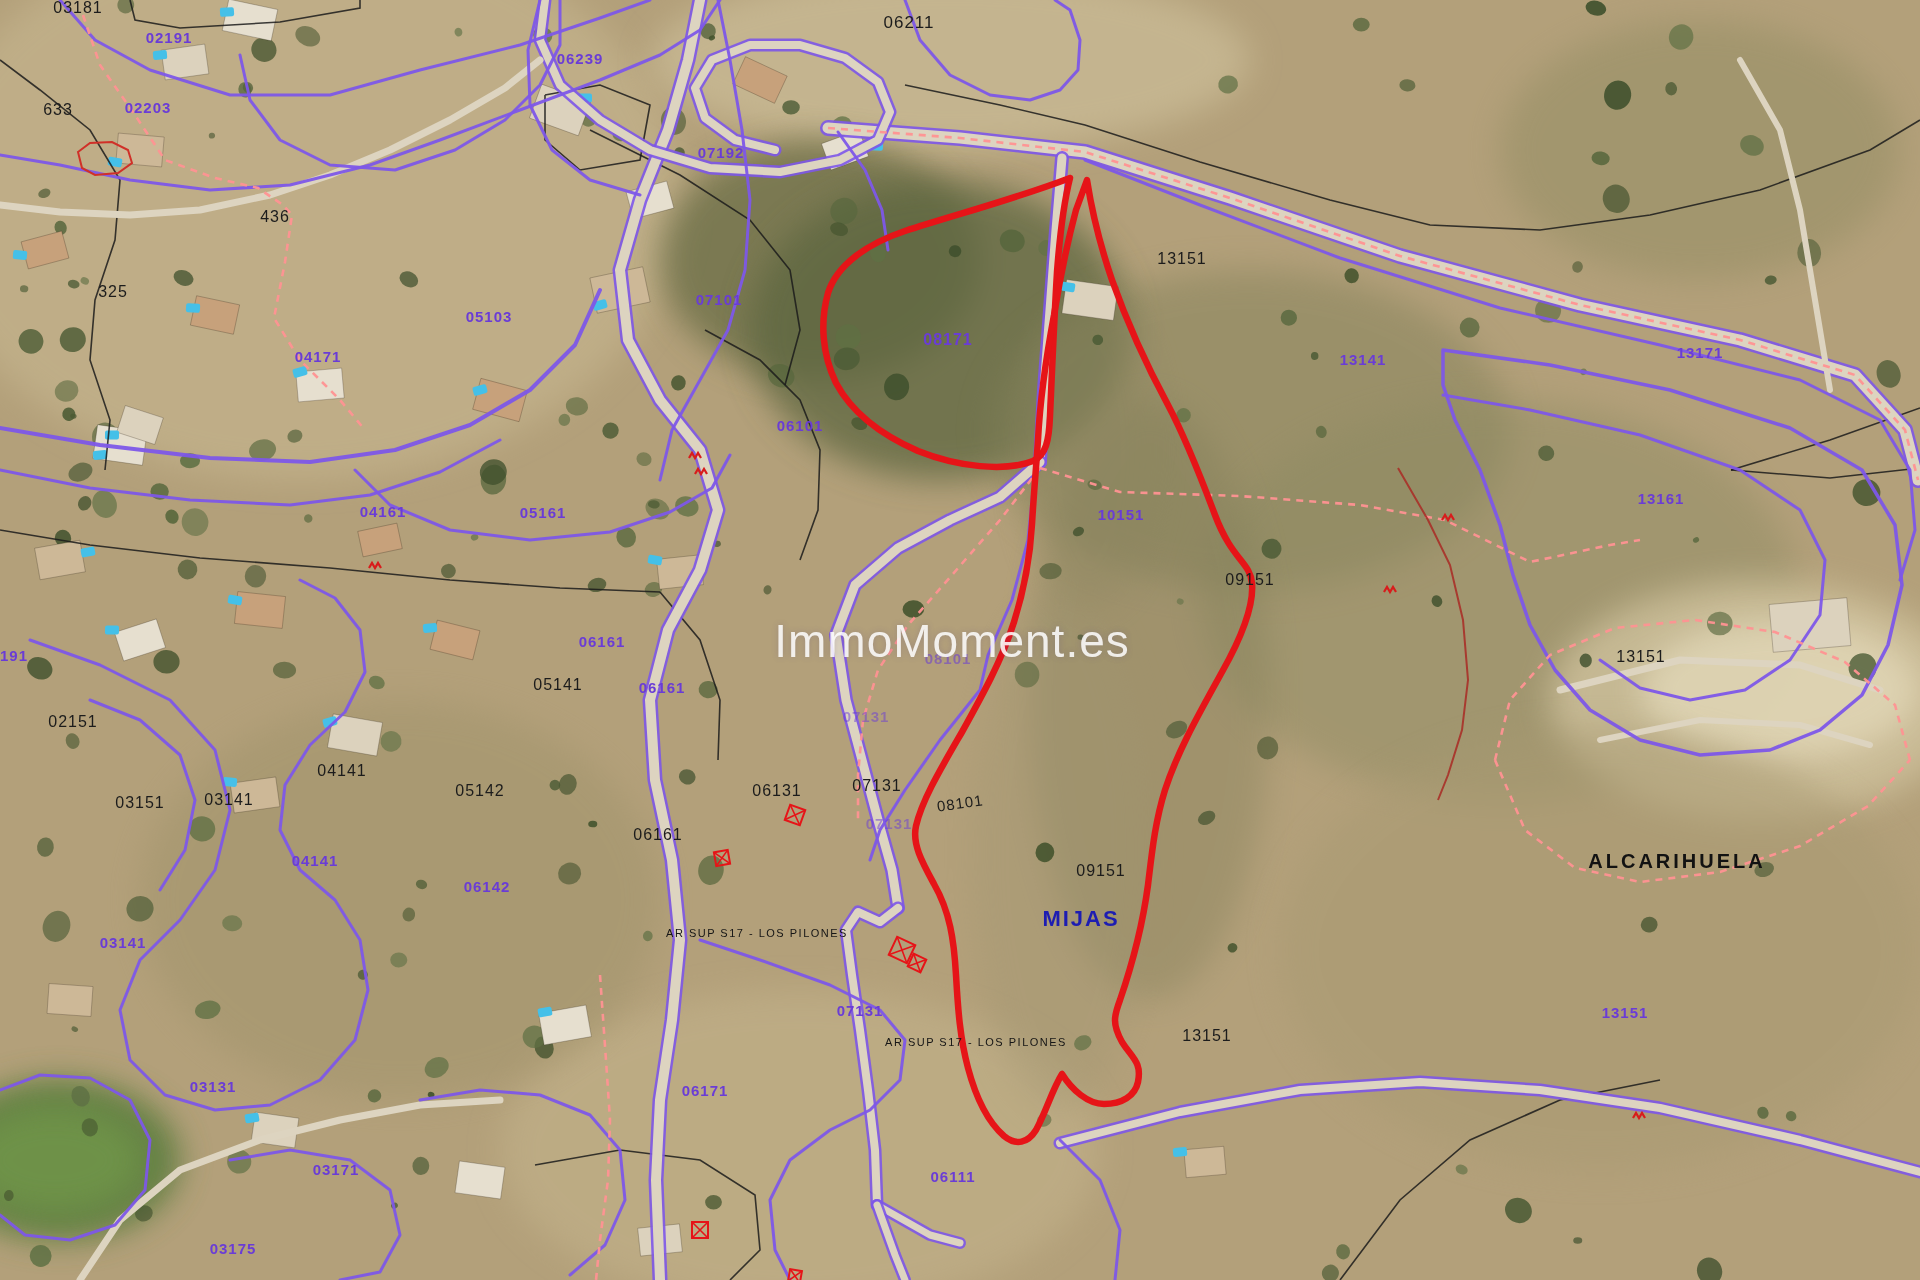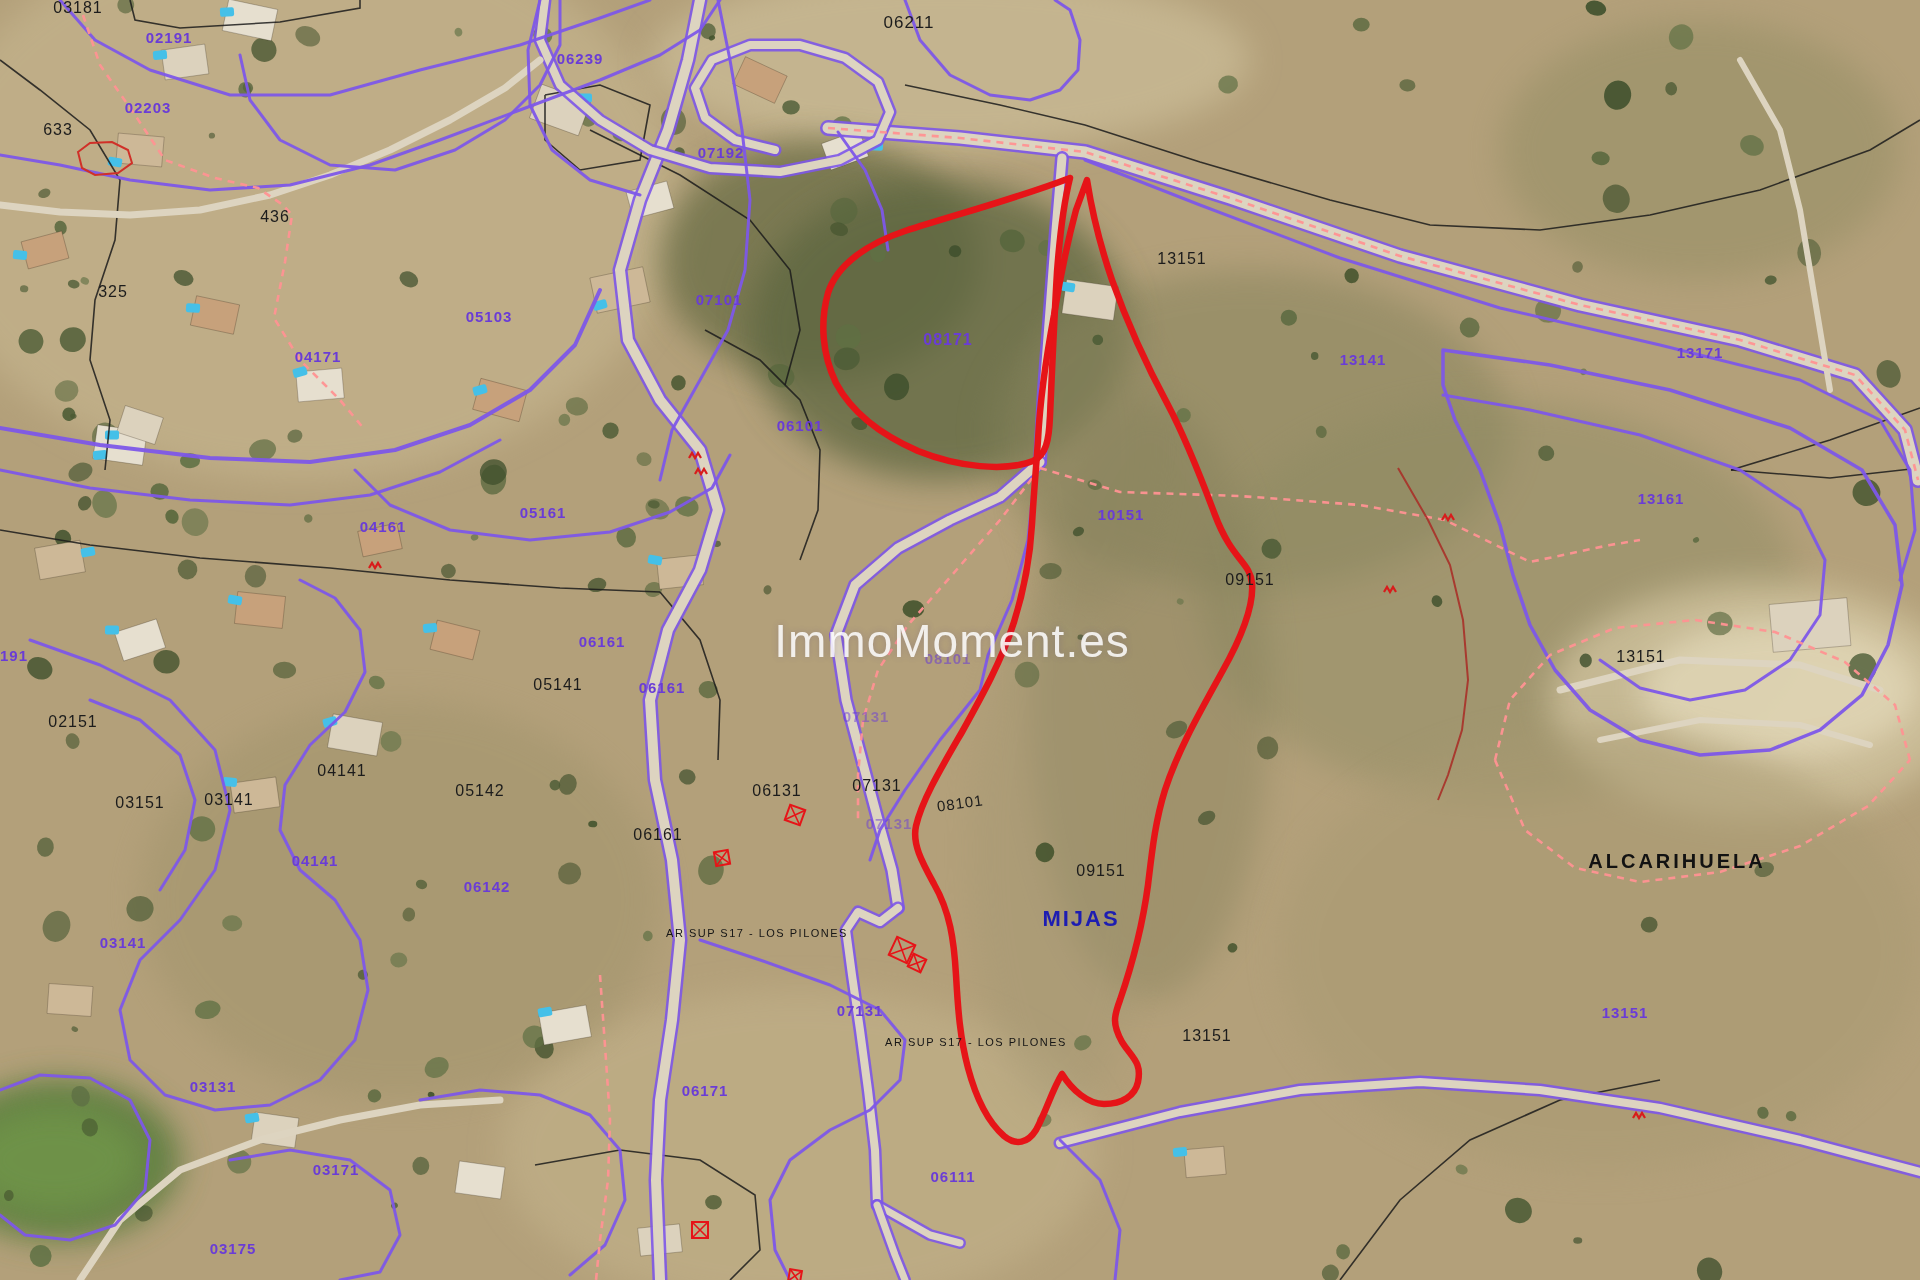--- a/index.html
+++ b/index.html
@@ -379,21 +379,21 @@
         <path d="M689,458 l3,-5 l3,5 l3,-5 l3,5" fill="none" stroke="#d81c1c" stroke-width="2.2"></path>
         <path d="M695,474 l3,-5 l3,5 l3,-5 l3,5" fill="none" stroke="#d81c1c" stroke-width="2.2"></path>
         <path d="M369,568 l3,-5 l3,5 l3,-5 l3,5" fill="none" stroke="#d81c1c" stroke-width="2.2"></path>
         <path d="M1442,520 l3,-5 l3,5 l3,-5 l3,5" fill="none" stroke="#d81c1c" stroke-width="2.2"></path>
         <path d="M1384,592 l3,-5 l3,5 l3,-5 l3,5" fill="none" stroke="#d81c1c" stroke-width="2.2"></path>
         <path d="M1633,1118 l3,-5 l3,5 l3,-5 l3,5" fill="none" stroke="#d81c1c" stroke-width="2.2"></path>
       </g>
   </svg>
   <div id="labels">
       <div class="lbl lbl-black" style="left: 78px; top: 8px;">03181</div>
-      <div class="lbl lbl-black" style="left: 58px; top: 110px; margin-top: 20px;">633</div>
+      <div class="lbl lbl-black" style="left: 58px; top: 110px;">633</div>
       <div class="lbl lbl-black" style="left: 275px; top: 217px;">436</div>
       <div class="lbl lbl-black" style="left: 113px; top: 292px;">325</div>
       <div class="lbl lbl-black" style="left: 899px; top: 22px; font-size: 17px; padding-left: 20px;">06211</div>
       <div class="lbl lbl-black" style="left: 1182px; top: 259px;">13151</div>
       <div class="lbl lbl-black" style="left: 73px; top: 722px;">02151</div>
       <div class="lbl lbl-black" style="left: 140px; top: 789px; margin-top: 14px;">03151</div>
       <div class="lbl lbl-black" style="left: 229px; top: 800px;">03141</div>
       <div class="lbl lbl-black" style="left: 342px; top: 771px;">04141</div>
       <div class="lbl lbl-black" style="left: 480px; top: 791px;">05142</div>
       <div class="lbl lbl-black" style="left: 558px; top: 685px;">05141</div>
@@ -416,21 +416,21 @@
       <div class="lbl lbl-purple" style="left: 719px; top: 299px;">07101</div>
       <div class="lbl lbl-purple" style="left: 948px; top: 340px; font-size: 16px;">08171</div>
       <div class="lbl lbl-purple" style="left: 489px; top: 316px;">05103</div>
       <div class="lbl lbl-purple" style="left: 318px; top: 356px;">04171</div>
       <div class="lbl lbl-purple" style="left: 764px; top: 425px; margin-left: 36px;">06101</div>
       <div class="lbl lbl-purple" style="left: 1121px; top: 514px;">10151</div>
       <div class="lbl lbl-purple" style="left: 1363px; top: 359px;">13141</div>
       <div class="lbl lbl-purple" style="left: 1700px; top: 352px;">13171</div>
       <div class="lbl lbl-purple" style="left: 1661px; top: 498px;">13161</div>
       <div class="lbl lbl-purple" style="left: 1625px; top: 1012px;">13151</div>
-      <div class="lbl lbl-purple" style="left: 383px; top: 526px;">04161</div>
+      <div class="lbl lbl-purple" style="left: 383px; top: 511px;">04161</div>
       <div class="lbl lbl-purple" style="left: 543px; top: 512px;">05161</div>
       <div class="lbl lbl-purple" style="left: 602px; top: 641px;">06161</div>
       <div class="lbl lbl-purple" style="left: 662px; top: 687px;">06161</div>
       <div class="lbl lbl-purple" style="left: 315px; top: 860px;">04141</div>
       <div class="lbl lbl-purple" style="left: 455px; top: 886px; margin-left: 32px;">06142</div>
       <div class="lbl lbl-purple" style="left: 123px; top: 942px;">03141</div>
       <div class="lbl lbl-purple" style="left: 213px; top: 1086px;">03131</div>
       <div class="lbl lbl-purple" style="left: 336px; top: 1169px;">03171</div>
       <div class="lbl lbl-purple" style="left: 233px; top: 1248px;">03175</div>
       <div class="lbl lbl-purple" style="left: 705px; top: 1090px;">06171</div>

